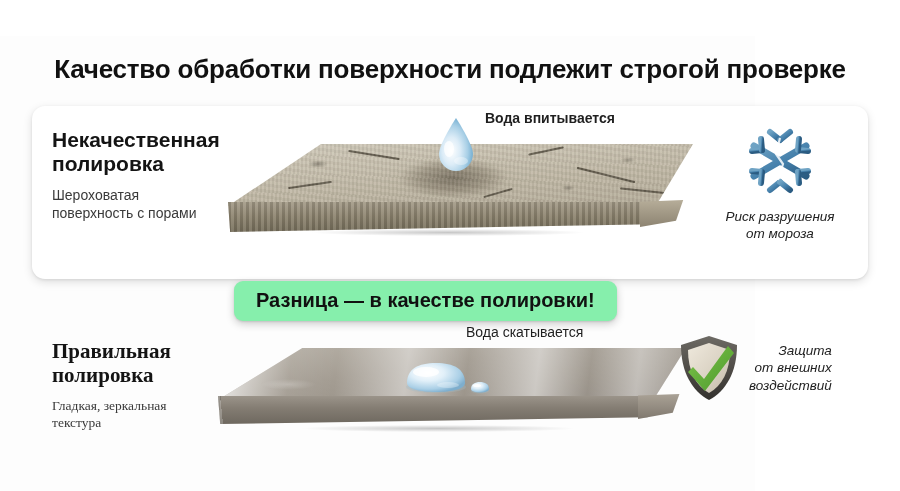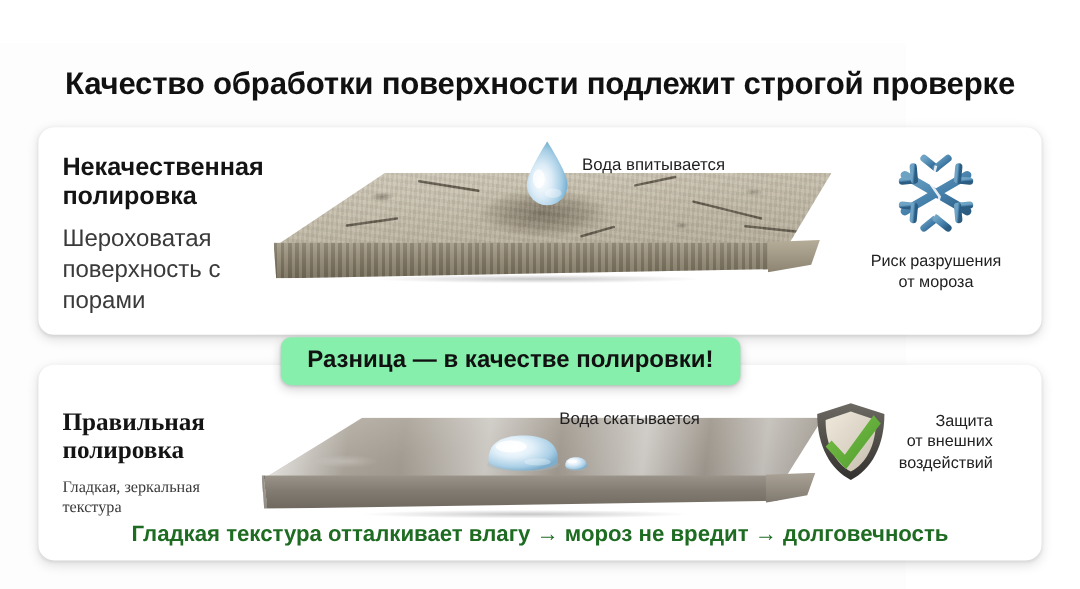--- a/index.html
+++ b/index.html
@@ -28,21 +28,21 @@
   .card-top{top:70px;height:173px;}
   .card-bottom{top:268px;height:163px;}
 
   
   .blk{position:absolute;}
   .blk-head{
     font-size:21px;font-weight:bold;color:#141414;line-height:1.16;
     white-space:pre-line;
   }
   .blk-sub{
-    font-size:20px;color:#3a3a3a;line-height:1.3;margin-top:9px;
+    font-size:14px;color:#3a3a3a;line-height:1.3;margin-top:9px;
     white-space:pre-line;
   }
   .top-blk{left:52px;top:92px;width:205px;}
   .bot-blk{left:52px;top:303px;width:195px;font-family:Liberation Serif, serif;}
   .bot-blk .blk-sub{font-size:13.5px;}
 
   
   .slab-rough{position:absolute;left:228px;top:108px;width:465px;height:90px;}
   .rough-top{
     position:absolute;left:0;top:0;width:465px;height:62px;
@@ -119,25 +119,25 @@
     background:radial-gradient(ellipse 190px 5px at 50% 50%, rgba(0,0,0,0.22), rgba(0,0,0,0) 72%);
   }
 
   
   .drop-fall{position:absolute;left:435px;top:80px;width:42px;height:56px;}
   .bead{position:absolute;left:404px;top:325px;width:64px;height:34px;}
   .bead-small{position:absolute;left:470px;top:344px;width:20px;height:13px;}
 
   
   .lbl{position:absolute;font-size:14px;color:#1f1f1f;line-height:1.28;}
-  .lbl-absorb{left:485px;top:93px;white-space:nowrap;}
-  .lbl-roll{left:466px;top:304px;white-space:nowrap;}
-
-  
-  .icon-blk{position:absolute;text-align:center;}
+  .lbl-absorb{left:485px;top:74px;white-space:nowrap;font-weight:bold;}
+  .lbl-roll{left:466px;top:288px;white-space:nowrap;}
+
+  
+  .icon-blk{position:absolute;text-align:center;font-style:italic;}
   .snow-blk{left:700px;top:88px;width:160px;}
   .snow-cap{margin-top:6px;font-size:13.5px;color:#222;line-height:1.28;white-space:pre-line;}
   .shield-blk{left:678px;top:298px;width:192px;display:flex;align-items:center;gap:9px;}
   .shield-cap{font-size:13.5px;color:#222;line-height:1.3;text-align:right;white-space:pre-line;}
 
   
   .verdict{
     position:absolute;left:0;width:836px;text-align:center;
     font-size:18.5px;font-weight:bold;white-space:nowrap;
   }
@@ -237,23 +237,20 @@
           <line x1="55" y1="26" x2="56" y2="15"></line>
       </g>
       <path d="M37 14 L33 30 L40 40 L35 56" stroke="#ffffff" stroke-width="2.2" fill="none" opacity="0.85"></path>
     </svg>
     <div class="snow-cap">Риск разрушения
 от мороза</div>
   </div>
 
   <div class="banner">Разница — в качестве полировки!</div>
 
-  <div class="card card-bottom">
-    <div class="verdict verdict-green" style="top:130px">Гладкая текстура отталкивает влагу → мороз не вредит → долговечность</div>
-  </div>
 
   <div class="blk bot-blk">
     <div class="blk-head">Правильная
 полировка</div>
     <div class="blk-sub">Гладкая, зеркальная
 текстура</div>
   </div>
 
   <div class="slab-smooth">
     <div class="smooth-top"></div>

